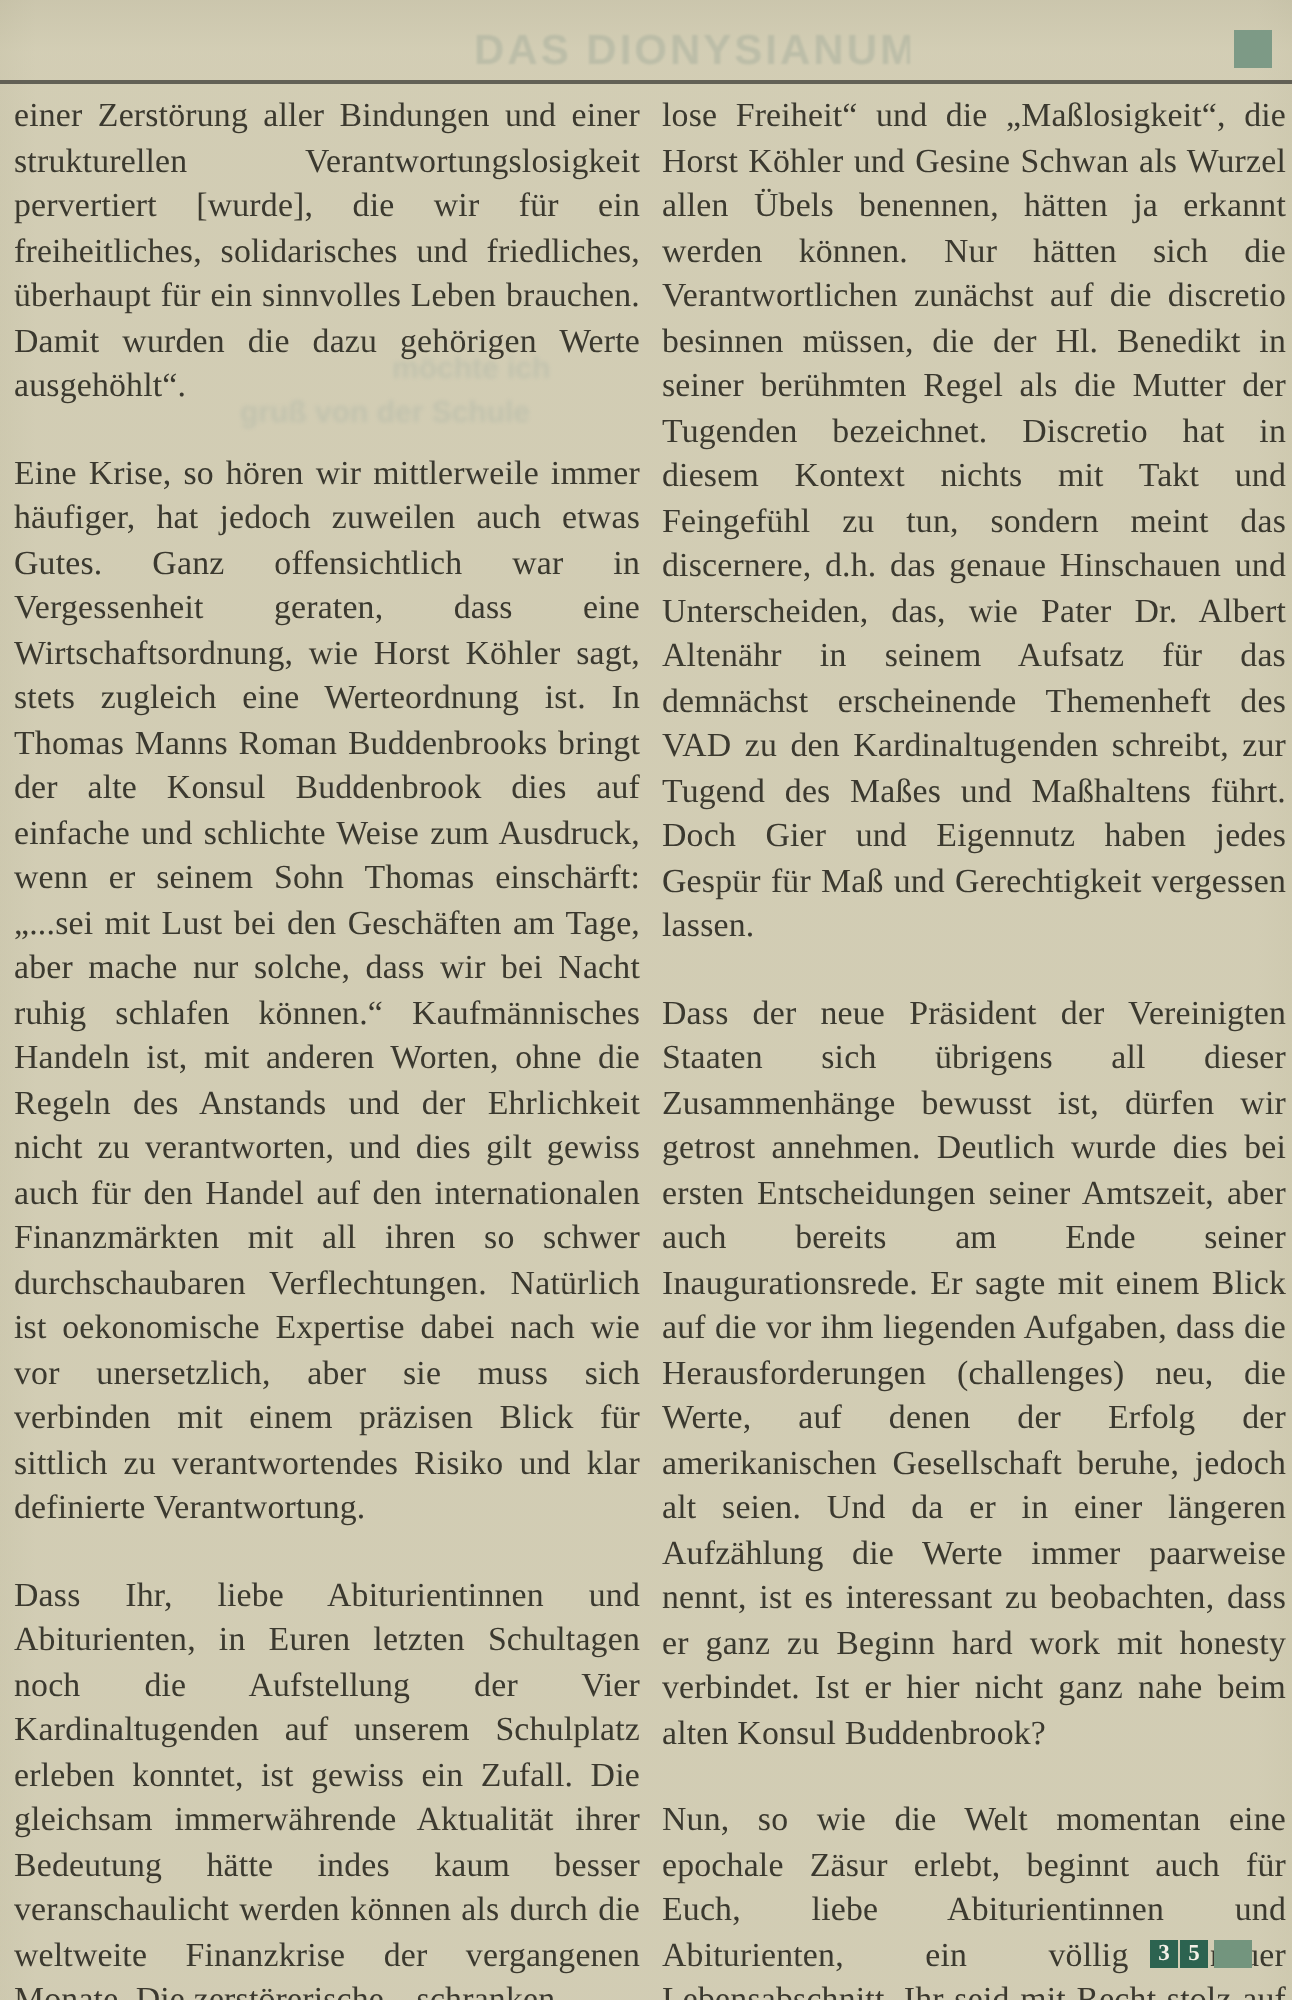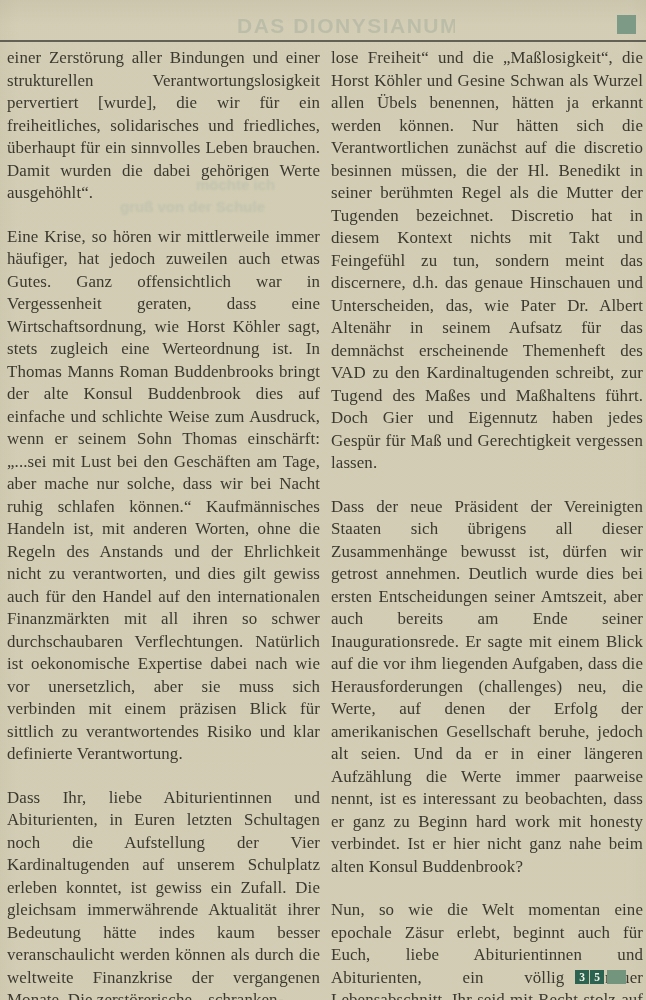--- a/index.html
+++ b/index.html
@@ -83,21 +83,21 @@
 <div class="page">
 
   <div class="watermark">DAS DIONYSIANUM IM SP</div>
   <div class="header-square"></div>
   <div class="header-rule"></div>
 
   <div class="bleed bleed-1">möchte ich</div>
   <div class="bleed bleed-2">gruß von der Schule</div>
 
   <div class="col col-left">
-    <p>einer Zerstörung aller Bindungen und einer strukturellen Verantwortungslosigkeit pervertiert [wurde], die wir für ein freiheitliches, solidarisches und friedliches, überhaupt für ein sinnvolles Leben brauchen. Damit wurden die dabei gehörigen Werte ausgehöhlt“.</p>
+    <p>einer Zerstörung aller Bindungen und einer strukturellen Verantwortungslosigkeit pervertiert [wurde], die wir für ein freiheitliches, solidarisches und friedliches, überhaupt für ein sinnvolles Leben brauchen. Damit wurden die dazu gehörigen Werte ausgehöhlt“.</p>
     <p>Eine Krise, so hören wir mittlerweile immer häufiger, hat jedoch zuweilen auch etwas Gutes. Ganz offensichtlich war in Vergessenheit geraten, dass eine Wirtschaftsordnung, wie Horst Köhler sagt, stets zugleich eine Werteordnung ist. In Thomas Manns Roman Buddenbrooks bringt der alte Konsul Buddenbrook dies auf einfache und schlichte Weise zum Ausdruck, wenn er seinem Sohn Thomas einschärft: „...sei mit Lust bei den Geschäften am Tage, aber mache nur solche, dass wir bei Nacht ruhig schlafen können.“ Kaufmännisches Handeln ist, mit anderen Worten, ohne die Regeln des Anstands und der Ehrlichkeit nicht zu verantworten, und dies gilt gewiss auch für den Handel auf den internationalen Finanzmärkten mit all ihren so schwer durchschaubaren Verflechtungen. Natürlich ist oekonomische Expertise dabei nach wie vor unersetzlich, aber sie muss sich verbinden mit einem präzisen Blick für sittlich zu verantwortendes Risiko und klar definierte Verantwortung.</p>
     <p>Dass Ihr, liebe Abiturientinnen und Abiturienten, in Euren letzten Schultagen noch die Aufstellung der Vier Kardinaltugenden auf unserem Schulplatz erleben konntet, ist gewiss ein Zufall. Die gleichsam immerwährende Aktualität ihrer Bedeutung hätte indes kaum besser veranschaulicht werden können als durch die weltweite Finanzkrise der vergangenen Monate. Die zerstörerische, „schranken-</p>
   </div>
 
   <div class="col col-right">
     <p>lose Freiheit“ und die „Maßlosigkeit“, die Horst Köhler und Gesine Schwan als Wurzel allen Übels benennen, hätten ja erkannt werden können. Nur hätten sich die Verantwortlichen zunächst auf die discretio besinnen müssen, die der Hl. Benedikt in seiner berühmten Regel als die Mutter der Tugenden bezeichnet. Discretio hat in diesem Kontext nichts mit Takt und Feingefühl zu tun, sondern meint das discernere, d.h. das genaue Hinschauen und Unterscheiden, das, wie Pater Dr. Albert Altenähr in seinem Aufsatz für das demnächst erscheinende Themenheft des VAD zu den Kardinaltugenden schreibt, zur Tugend des Maßes und Maßhaltens führt. Doch Gier und Eigennutz haben jedes Gespür für Maß und Gerechtigkeit vergessen lassen.</p>
     <p>Dass der neue Präsident der Vereinigten Staaten sich übrigens all dieser Zusammenhänge bewusst ist, dürfen wir getrost annehmen. Deutlich wurde dies bei ersten Entscheidungen seiner Amtszeit, aber auch bereits am Ende seiner Inaugurationsrede. Er sagte mit einem Blick auf die vor ihm liegenden Aufgaben, dass die Herausforderungen (challenges) neu, die Werte, auf denen der Erfolg der amerikanischen Gesellschaft beruhe, jedoch alt seien. Und da er in einer längeren Aufzählung die Werte immer paarweise nennt, ist es interessant zu beobachten, dass er ganz zu Beginn hard work mit honesty verbindet. Ist er hier nicht ganz nahe beim alten Konsul Buddenbrook?</p>
     <p>Nun, so wie die Welt momentan eine epochale Zäsur erlebt, beginnt auch für Euch, liebe Abiturientinnen und Abiturienten, ein völlig neuer Lebensabschnitt. Ihr seid mit Recht stolz auf das in Eurer Schulzeit erworbene Wissen und Können, auf Eure</p>
   </div>
 

